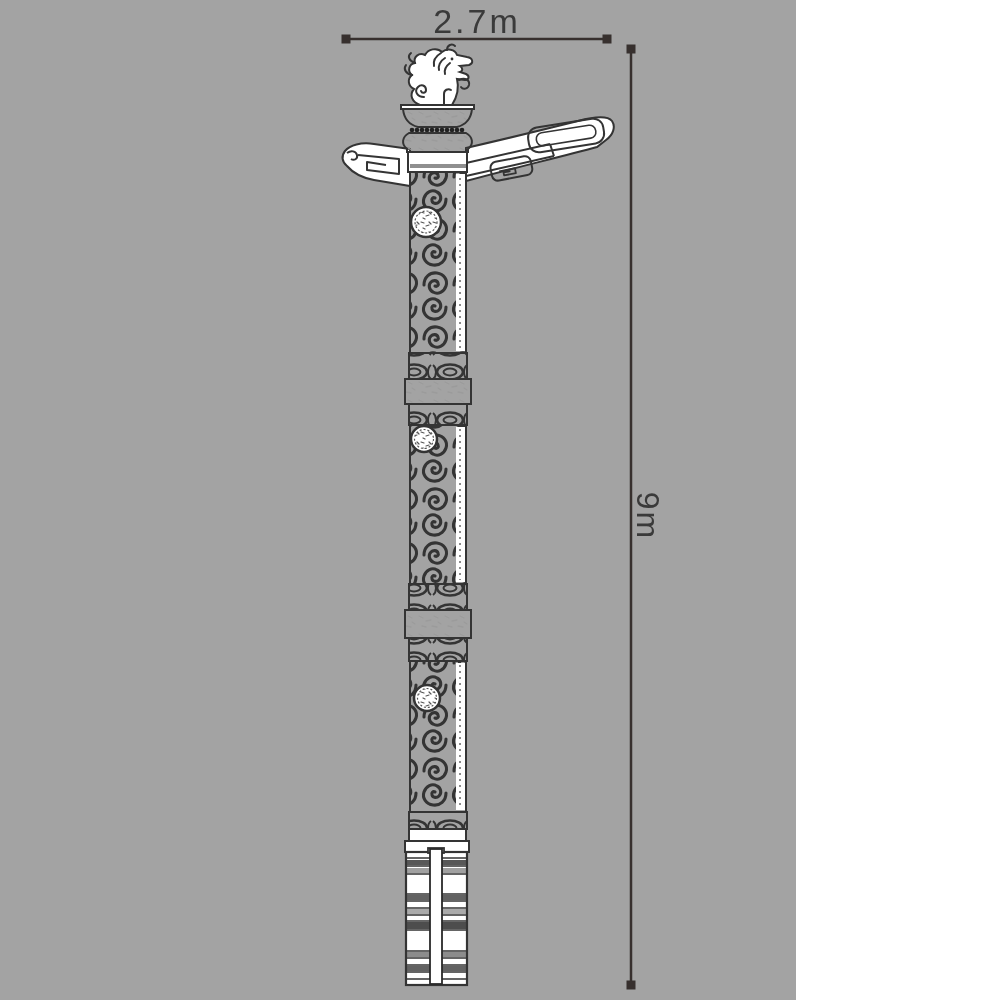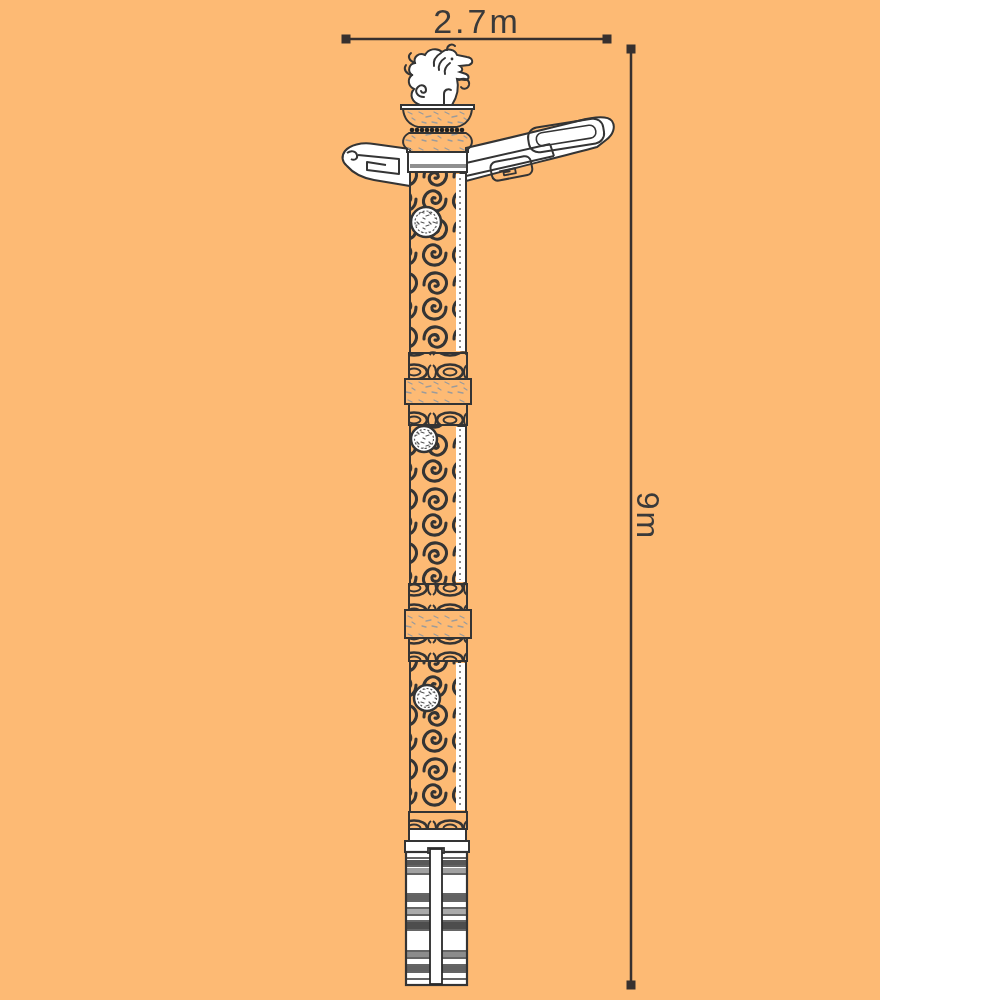--- a/index.html
+++ b/index.html
@@ -1,19 +1,19 @@
 <!DOCTYPE html>
 <html><head>
 <meta charset="utf-8">
 <style>
   html,body{margin:0;padding:0;background:#ffffff;}
   .canvas{
     position:relative;
-    width:880px;height:1000px;
-    background:#fdba74;
+    width:796px;height:1000px;
+    background:#a3a3a3;
     font-family:"Liberation Sans", sans-serif;
     overflow:hidden;
   }
   svg{display:block;}
   text{font-family:"Liberation Sans", sans-serif;}
   .dim-label{font-size:34px;letter-spacing:3px;fill:#3a3a3a;}
   .dim-label-v{font-size:32px;letter-spacing:2px;fill:#3a3a3a;}
 </style>
 </head>
 <body>

